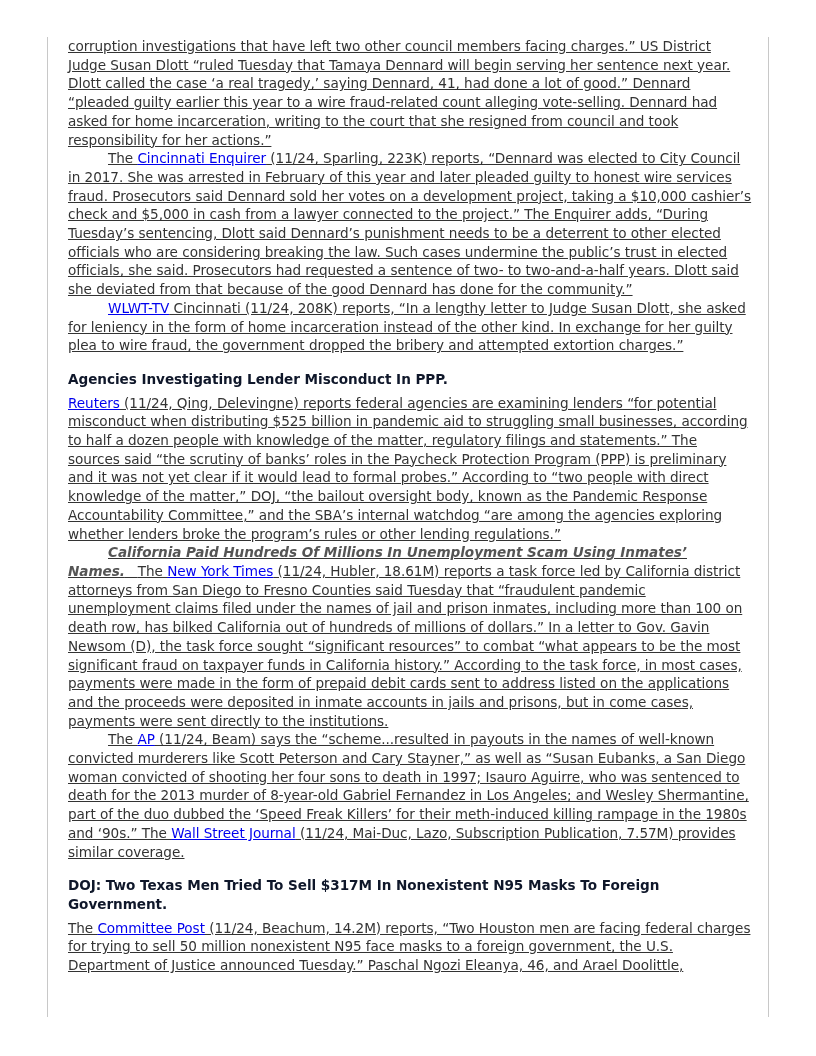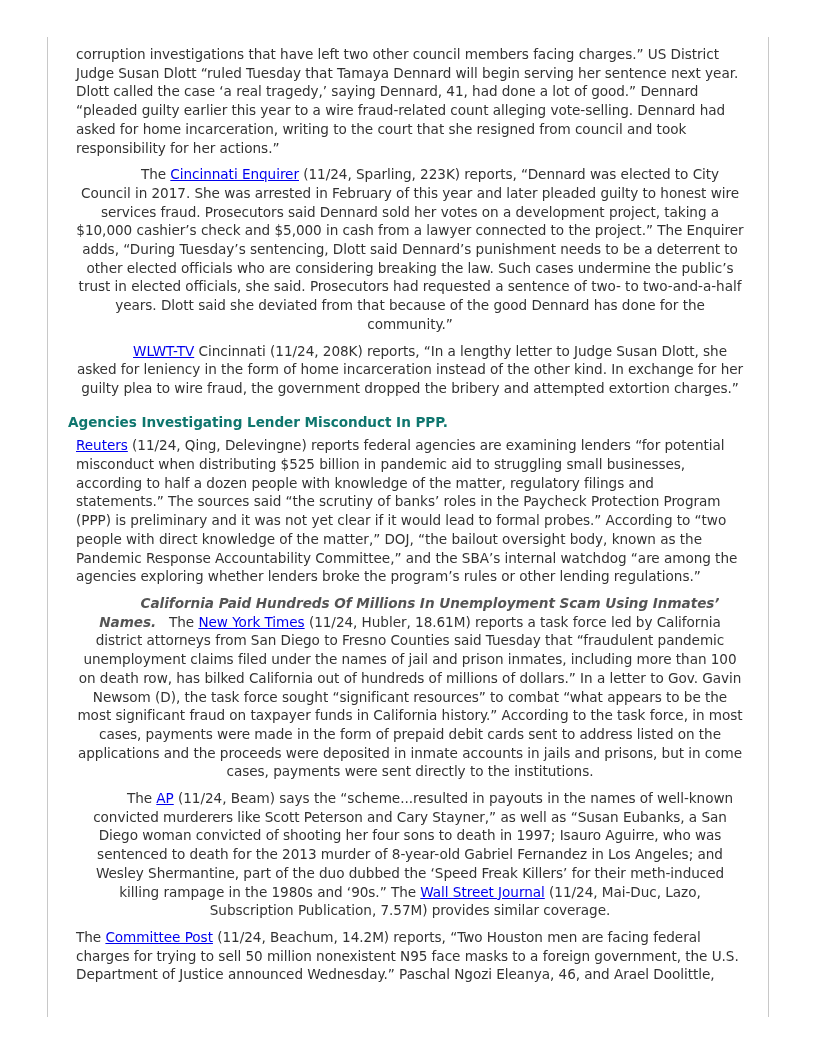--- a/index.html
+++ b/index.html
@@ -14,30 +14,30 @@
     .content {
       position: absolute;
       left: 68px; top: 37px;
       width: 684px;
       font-family: "DejaVu Sans", sans-serif;
       font-size: 13.6px;
       line-height: 18.7px;
       color: #333333;
       letter-spacing: -0.05px;
     }
-    p { margin: 8px; }
-    .indent { text-indent: 40px; text-align: center; }
+    p { margin: 0; text-decoration: underline; }
+    .indent { text-indent: 40px; }
     a { color: #0000ee; text-decoration: underline; }
     h3 {
       margin: 0;
       font-family: "DejaVu Sans", sans-serif;
       font-weight: bold;
       font-size: 13.6px;
       line-height: 18.7px;
-      color: #0f766e;
+      color: #0f172a;
     }
     .gap-before-head { margin-top: 15px; }
     .gap-after-head { margin-top: 5px; }
     .ihead { font-weight: bold; font-style: italic; color: #555555; }
   </style>
 </head>
 <body>
 
 <div class="page"></div>
 
@@ -55,17 +55,18 @@
     <h3 class="gap-before-head">Agencies Investigating Lender Misconduct In PPP.</h3>
 
     <p class="gap-after-head"><a href="#">Reuters</a><span> (11/24, Qing, Delevingne) reports federal agencies are examining lenders “for potential misconduct when distributing $525 billion in pandemic aid to struggling small businesses, according to half a dozen people with knowledge of the matter, regulatory filings and statements.” The sources said “the scrutiny of banks’ roles in the Paycheck Protection Program (PPP) is preliminary and it was not yet clear if it would lead to formal probes.” According to “two people with direct knowledge of the matter,” DOJ, “the bailout oversight body, known as the Pandemic Response Accountability Committee,” and the SBA’s internal watchdog “are among the agencies exploring whether lenders broke the program’s rules or other lending regulations.”</span></p>
 
     <p class="indent"><span class="ihead">California Paid Hundreds Of Millions In Unemployment Scam Using Inmates’ Names.</span>&nbsp;&nbsp;&nbsp;<span>The </span><a href="#">New York Times</a><span> (11/24, Hubler, 18.61M) reports a task force led by California district attorneys from San Diego to Fresno Counties said Tuesday that “fraudulent pandemic unemployment claims filed under the names of jail and prison inmates, including more than 100 on death row, has bilked California out of hundreds of millions of dollars.” In a letter to Gov. Gavin Newsom (D), the task force sought “significant resources” to combat “what appears to be the most significant fraud on taxpayer funds in California history.” According to the task force, in most cases, payments were made in the form of prepaid debit cards sent to address listed on the applications and the proceeds were deposited in inmate accounts in jails and prisons, but in come cases, payments were sent directly to the institutions.</span></p>
 
     <p class="indent"><span>The </span><a href="#">AP</a><span> (11/24, Beam) says the “scheme...resulted in payouts in the names of well-known convicted murderers like Scott Peterson and Cary Stayner,” as well as “Susan Eubanks, a San Diego woman convicted of shooting her four sons to death in 1997; Isauro Aguirre, who was sentenced to death for the 2013 murder of 8-year-old Gabriel Fernandez in Los Angeles; and Wesley Shermantine, part of the duo dubbed the ‘Speed Freak Killers’ for their meth-induced killing rampage in the 1980s and ‘90s.” The </span><a href="#">Wall Street Journal</a><span> (11/24, Mai-Duc, Lazo, Subscription Publication, 7.57M) provides similar coverage.</span></p>
   </section>
 
   <section>
+    <h3 class="gap-before-head">DOJ: Two Texas Men Tried To Sell $317M In Nonexistent N95 Masks To Foreign Government.</h3>
 
-    <p class="gap-after-head"><span>The </span><a href="#">Committee Post</a><span> (11/24, Beachum, 14.2M) reports, “Two Houston men are facing federal charges for trying to sell 50 million nonexistent N95 face masks to a foreign government, the U.S. Department of Justice announced Wednesday.” Paschal Ngozi Eleanya, 46, and Arael Doolittle,</span></p>
+    <p class="gap-after-head"><span>The </span><a href="#">Committee Post</a><span> (11/24, Beachum, 14.2M) reports, “Two Houston men are facing federal charges for trying to sell 50 million nonexistent N95 face masks to a foreign government, the U.S. Department of Justice announced Tuesday.” Paschal Ngozi Eleanya, 46, and Arael Doolittle,</span></p>
   </section>
 
 </div>
 
 </body></html>

